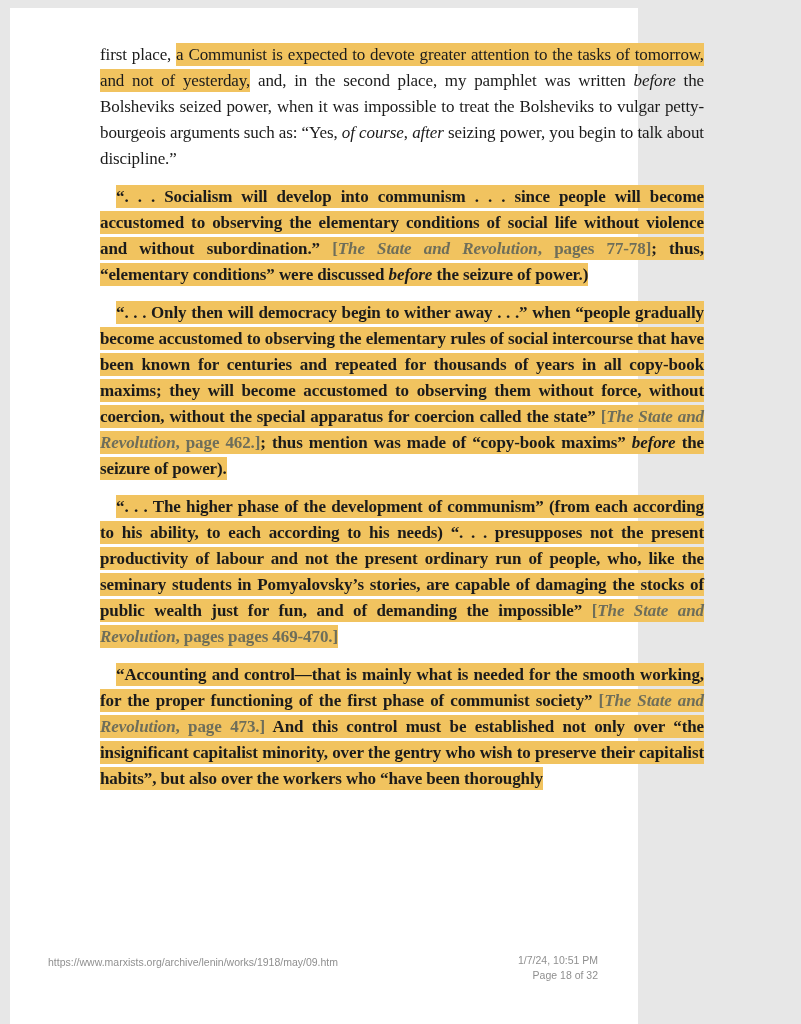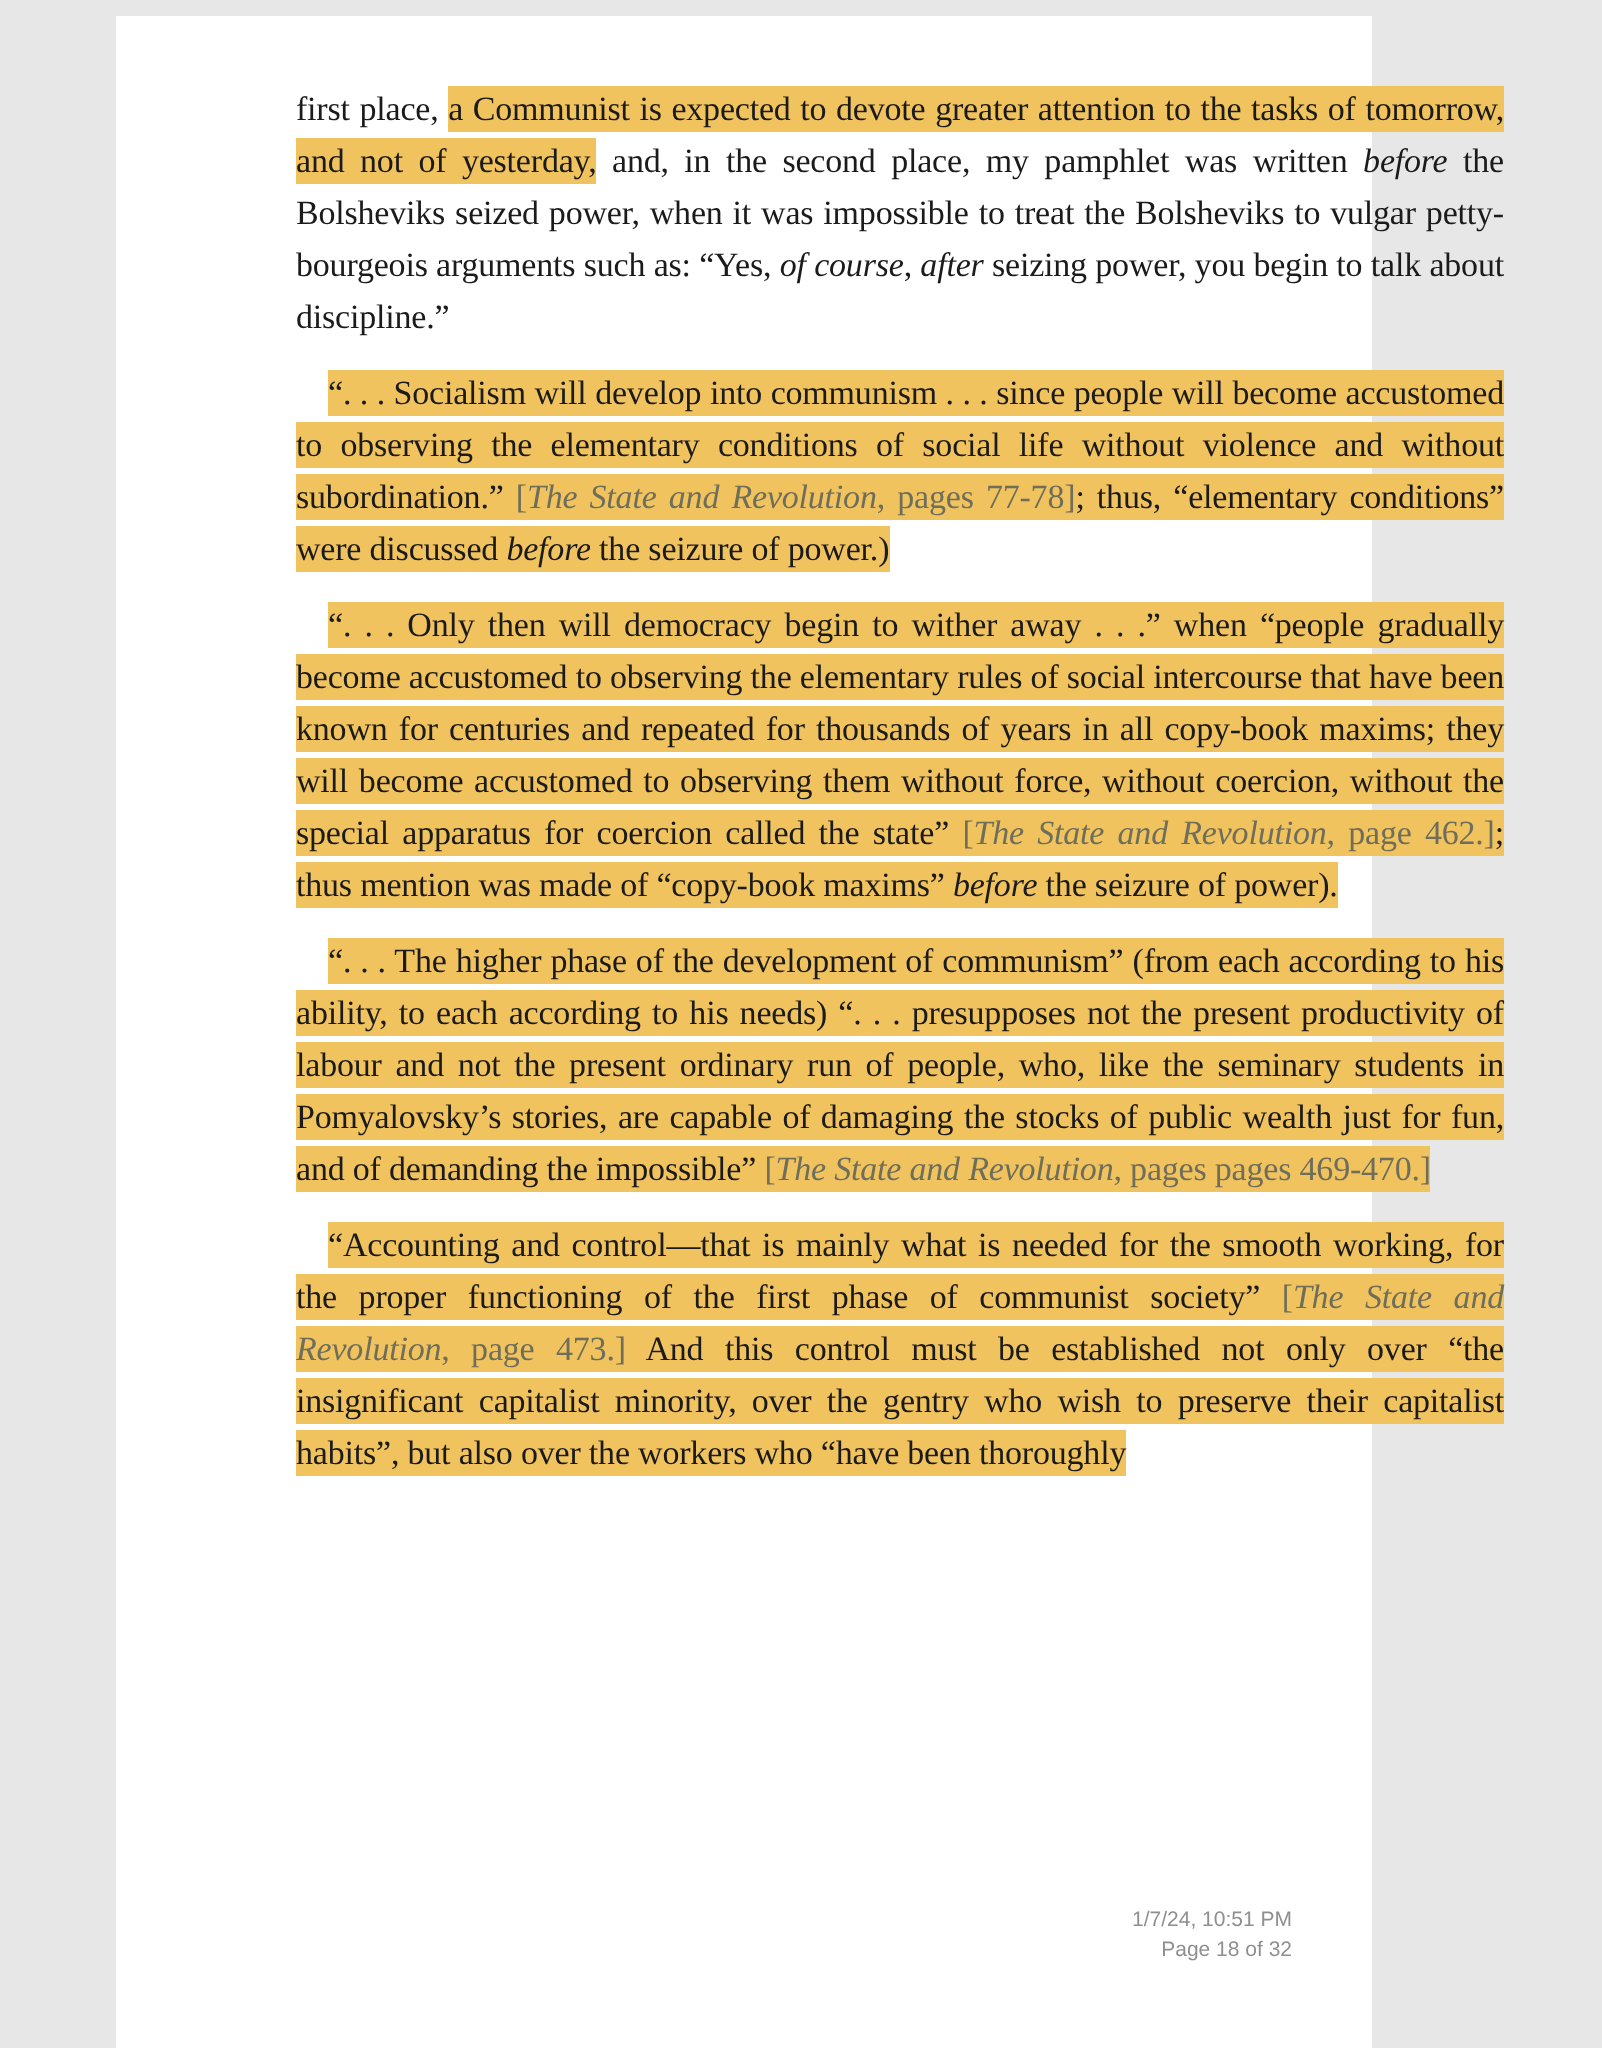--- a/index.html
+++ b/index.html
@@ -10,36 +10,35 @@
     overflow: hidden;
     position: relative;
   }
   .sheet {
     position: absolute;
     left: 10px;
     top: 8px;
     width: 628px;
     height: 1016px;
     background: var(--sheet, #ffffff);
-    margin-left: 48px;
   }
   .content {
     position: absolute;
     left: 90px;
     top: 34px;
     width: 604px;
     font-family: "Liberation Serif", serif;
     font-size: 17px;
     line-height: 26px;
     letter-spacing: -0.1px;
     color: var(--ink, #1b1b1b);
     text-align: justify;
   }
   .content p { margin: 0 0 12px 0; }
-  .content p.indent { text-indent: 16px; }
+  .content p.indent { text-indent: 16px; font-weight: bold; }
   .hl {
     background: var(--hl, #f1c35f);
     padding: 2px 0;
     -webkit-box-decoration-break: clone;
   }
   .cite { color: var(--cite, #6e6e5a); }
   em { font-style: italic; }
   .footer {
     position: absolute;
     font-family: "Liberation Sans", sans-serif;
@@ -61,17 +60,18 @@
 <body>
 
 <div class="sheet">
   <div class="content">
       <p><span>first place, </span><span class="hl">a Communist is expected to devote greater attention to the tasks of tomorrow, and not of yesterday,</span><span> and, in the second place, my pamphlet was written </span><em>before</em><span> the Bolsheviks seized power, when it was impossible to treat the Bolsheviks to vulgar petty-bourgeois arguments such as: “Yes, </span><em>of course</em><span>, </span><em>after</em><span> seizing power, you begin to talk about discipline.”</span></p>
       <p class="indent"><span class="hl">“. . . Socialism will develop into communism . . . since people will become accustomed to observing the elementary conditions of social life without violence and without subordination.” </span><span class="hl cite">[</span><em class="hl cite">The State and Revolution</em><span class="hl cite">, pages 77-78]</span><span class="hl">; thus, “elementary conditions” were discussed </span><em class="hl">before</em><span class="hl"> the seizure of power.)</span></p>
       <p class="indent"><span class="hl">“. . . Only then will democracy begin to wither away . . .” when “people gradually become accustomed to observing the elementary rules of social intercourse that have been known for centuries and repeated for thousands of years in all copy-book maxims; they will become accustomed to observing them without force, without coercion, without the special apparatus for coercion called the state” </span><span class="hl cite">[</span><em class="hl cite">The State and Revolution</em><span class="hl cite">, page 462.]</span><span class="hl">; thus mention was made of “copy-book maxims” </span><em class="hl">before</em><span class="hl"> the seizure of power).</span></p>
       <p class="indent"><span class="hl">“. . . The higher phase of the development of communism” (from each according to his ability, to each according to his needs) “. . . presupposes not the present productivity of labour and not the present ordinary run of people, who, like the seminary students in Pomyalovsky’s stories, are capable of damaging the stocks of public wealth just for fun, and of demanding the impossible” </span><span class="hl cite">[</span><em class="hl cite">The State and Revolution</em><span class="hl cite">, pages pages 469-470.]</span></p>
       <p class="indent"><span class="hl">“Accounting and control—that is mainly what is needed for the smooth working, for the proper functioning of the first phase of communist society” </span><span class="hl cite">[</span><em class="hl cite">The State and Revolution</em><span class="hl cite">, page 473.]</span><span class="hl"> And this control must be established not only over “the insignificant capitalist minority, over the gentry who wish to preserve their capitalist habits”, but also over the workers who “have been thoroughly</span></p>
     </div>
+  <div class="footer footer-url">https://www.marxists.org/archive/lenin/works/1918/may/09.htm</div>
   <div class="footer footer-right">
     <div>1/7/24, 10:51 PM</div>
     <div>Page 18 of 32</div>
   </div>
 </div>
 
 </body></html>

